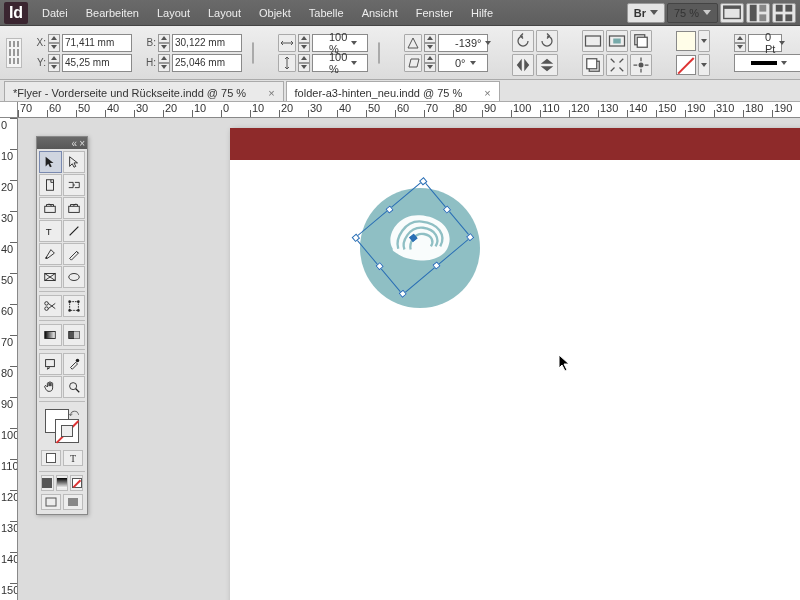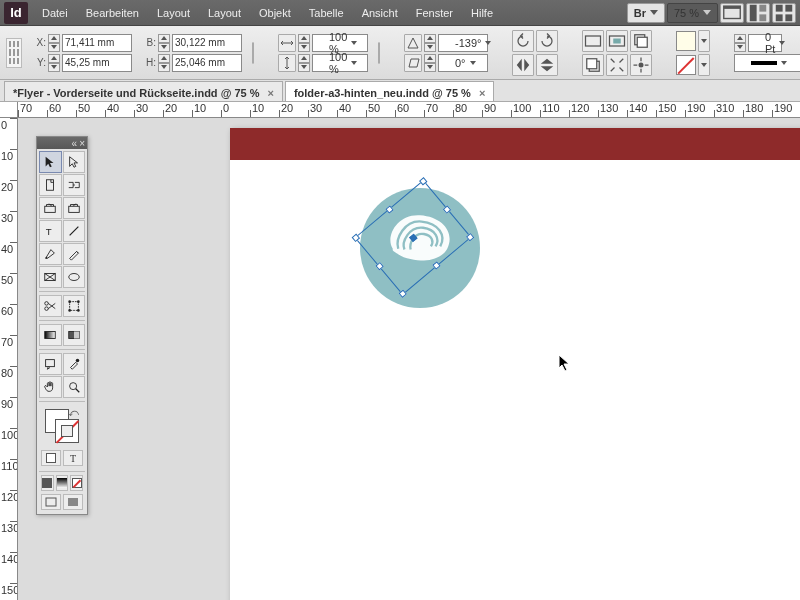--- a/index.html
+++ b/index.html
@@ -1,20 +1,20 @@
 <!DOCTYPE html>
 <html><head>
 <meta charset="utf-8">
 <style>
 * { margin:0; padding:0; box-sizing:border-box; font-family:Tahoma,Arial,sans-serif; font-size:11px; color:#333; user-select:none; }
 body { background:#dcdcdc; width:800px; height:600px; overflow:hidden; position:relative; }
 
 
 .menubar { height:26px; background:linear-gradient(#6a6a6a,#5e5e5e); display:flex; align-items:center; padding:0 4px; gap:2px; border-bottom:1px solid #444; }
-.app-logo { width:24px; height:22px; background:#3a2530; border-radius:2px; color:#fff; font-weight:bold; font-size:13px; display:flex; align-items:center; justify-content:center; margin-right:4px;}
+.app-logo { width:24px; height:22px; background:#3a2530; border-radius:2px; color:#fff; font-weight:bold; font-size:16px; display:flex; align-items:center; justify-content:center; margin-right:4px;}
 .menu-item { color:#eee; padding:4px 8px; }
 .menu-spacer { flex:1; }
 .chip { height:20px; background:#e4e4e4; border:1px solid #999; border-radius:2px; display:flex; align-items:center; padding:0 6px; gap:4px; color:#333;}
 .chip.dark { background:#5a5a5a; color:#eee; border-color:#444;}
 .tri-down { width:0;height:0;border-left:4px solid transparent;border-right:4px solid transparent;border-top:5px solid #555;}
 .chip.dark .tri-down{border-top-color:#ccc;}
 .sqbtn{width:24px;height:20px;background:#e4e4e4;border:1px solid #999;border-radius:2px;display:flex;align-items:center;justify-content:center;}
 
 
 .ctrlbar { height:54px; background:linear-gradient(#eeeeee,#dcdcdc); border-bottom:1px solid #aaa; display:flex; align-items:center; padding:2px 6px; gap:10px; position:relative;}
@@ -31,21 +31,21 @@
 .refpoint div{background:#fff;border:1px solid #999;}
 .refpoint .sel{background:#555;}
 .icnbtn{width:22px;height:22px;background:#ededed;border:1px solid #aaa;display:flex;align-items:center;justify-content:center;border-radius:1px;}
 .divider{width:1px;height:44px;background:#bbb;margin:0 2px;}
 .dropfield{height:18px;background:#fff;border:1px solid #8a8a8a;display:flex;align-items:center;padding:0 16px;gap:4px;}
 .swatch{width:20px;height:20px;border:1px solid #888;}
 .stroke-line{width:42px;height:4px;background:#000;}
 
 
 .tabbar { height:22px; background:#e2e2e2; border-bottom:1px solid #aaa; display:flex; align-items:flex-end; padding:0 4px;}
-.tab { height:20px; background:#eaeaea; border:1px solid #aaa; border-bottom:none; padding:3px 8px 0; font-size:11px; margin-right:2px; display:flex; align-items:center; gap:8px;font-weight:bold;}
+.tab { height:20px; background:#eaeaea; border:1px solid #aaa; border-bottom:none; padding:3px 8px 0; font-size:11px; margin-right:2px; display:flex; align-items:center; gap:22px;}
 .tab.active { background:#fff; }
 .tab-close{font-size:11px;color:#777;}
 
 
 .workspace{position:absolute;top:102px;left:0;right:0;bottom:0;background:#dcdcdc;}
 .ruler-h{position:absolute;top:0;left:18px;right:0;height:16px;background:#fff;border-bottom:1px solid #888;overflow:hidden;}
 .ruler-v{position:absolute;top:16px;left:0;width:18px;bottom:0;background:#fff;border-right:1px solid #888;overflow:hidden;}
 .ruler-corner{position:absolute;top:0;left:0;width:18px;height:16px;background:#fff;border-right:1px solid #888;border-bottom:1px solid #888;}
 .tick-h{position:absolute;top:0;height:16px;font-size:9px;color:#555;}
 .tick-h .l{position:absolute;bottom:0;width:1px;height:8px;background:#666;left:0;}

